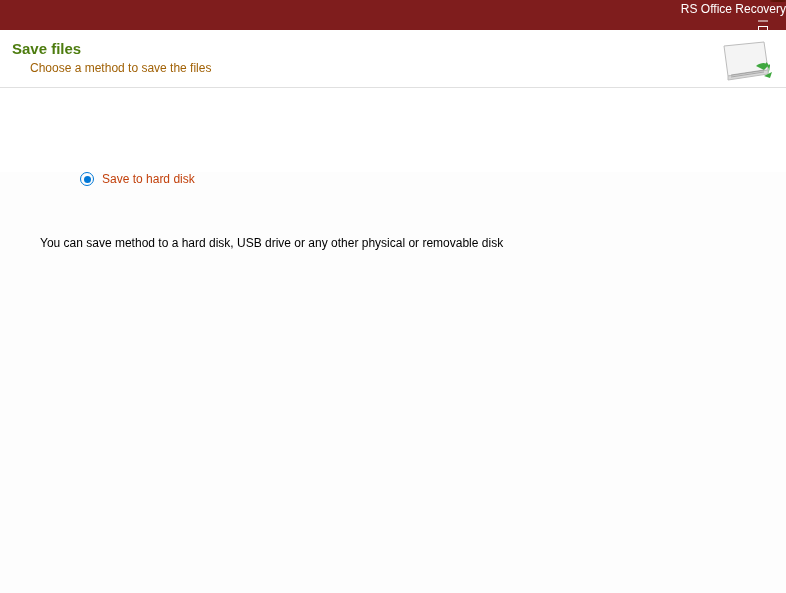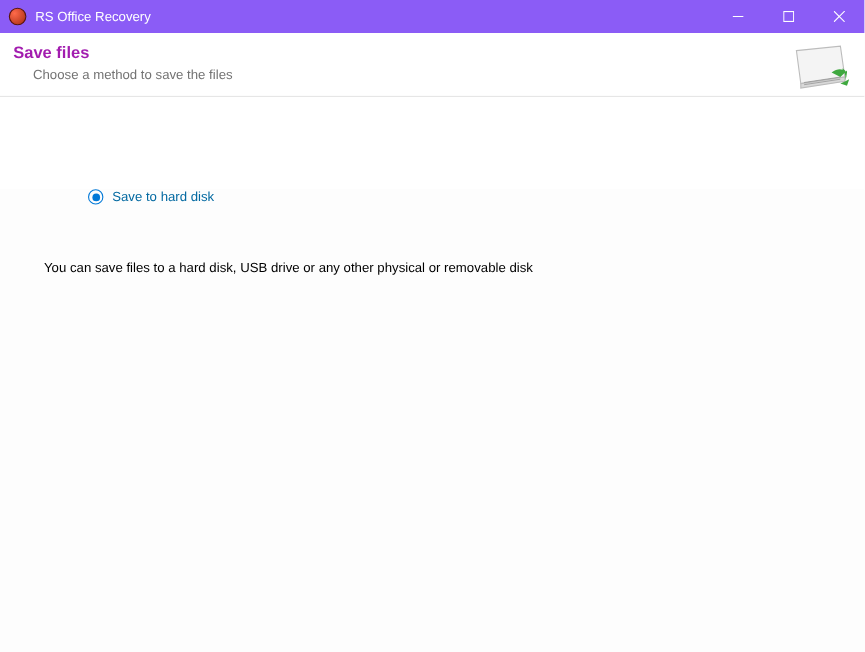--- a/index.html
+++ b/index.html
@@ -1,34 +1,34 @@
 <!DOCTYPE html>
 <html><head>
 <meta charset="utf-8">
 <style>
   * { box-sizing: border-box; margin: 0; padding: 0; }
   html, body { width: 786px; height: 593px; font-family: "Segoe UI", Tahoma, sans-serif; font-size: 12px; overflow: hidden; }
-  .titlebar { background: #8b5cf6; height: 30px; display: flex; align-items: center; color: #fff; }
+  .titlebar { background: #7f1d1d; height: 30px; display: flex; align-items: flex-end; color: #fff; flex-direction: column; }
   .titlebar .app-icon { width: 16px; height: 16px; margin-left: 8px; border-radius: 50%; background: radial-gradient(circle at 30% 30%, #ff6a4a, #a62c12); border: 1px solid #5a1508; }
   .titlebar .title { margin-left: 8px; font-size: 12px; }
   .titlebar .spacer { flex: 1; }
   .winbtn { width: 46px; height: 30px; display: flex; align-items: center; justify-content: center; color: #fff; }
   .winbtn svg { stroke: #fff; }
   .header { background: #ffffff; padding: 10px 12px 12px 12px; position: relative; }
-  .header h1 { font-size: 15px; font-weight: bold; color: #a21caf; }
-  .header .sub { margin: 4px 0 0 18px; font-size: 12px; color: #737373; }
+  .header h1 { font-size: 15px; font-weight: bold; color: #4d7c0f; }
+  .header .sub { margin: 4px 0 0 18px; font-size: 12px; color: #a16207; }
   .header-icon { position: absolute; right: 14px; top: 10px; width: 52px; height: 40px; }
   .separator { height: 1px; background: #e0e0e0; }
   .content { background: #fdfdfd; padding: 0 12px; height: 462px; position: relative; }
   .options { margin: 84px 0 0 68px; }
   .radio-row { display: flex; align-items: center; margin-bottom: 22px; cursor: default; }
   .radio { width: 14px; height: 14px; border-radius: 50%; border: 1.5px solid #333; margin-right: 8px; display: flex; align-items: center; justify-content: center; }
   .radio.checked { border-color: #0178d7; }
   .radio.checked::after { content: ""; width: 7px; height: 7px; border-radius: 50%; background: #0178d7; }
-  .radio-label { font-size: 12px; color: #0369a1; }
+  .radio-label { font-size: 12px; color: #c2410c; }
   .description { margin: 50px 0 0 28px; font-size: 12px; color: #000; }
 </style>
 </head>
 <body>
 
 <div class="titlebar">
   <div class="app-icon"></div>
   <div class="title">RS Office Recovery</div>
   <div class="spacer"></div>
   <div class="winbtn">
@@ -65,15 +65,15 @@
 </div>
 <div class="separator"></div>
 
 <div class="content">
   <div class="options">
     <div class="radio-row">
       <div class="radio checked"></div>
       <span class="radio-label">Save to hard disk</span>
     </div>
   </div>
-  <div class="description">You can save files to a hard disk, USB drive or any other physical or removable disk</div>
+  <div class="description">You can save method to a hard disk, USB drive or any other physical or removable disk</div>
 
 </div>
 
 </body></html>

